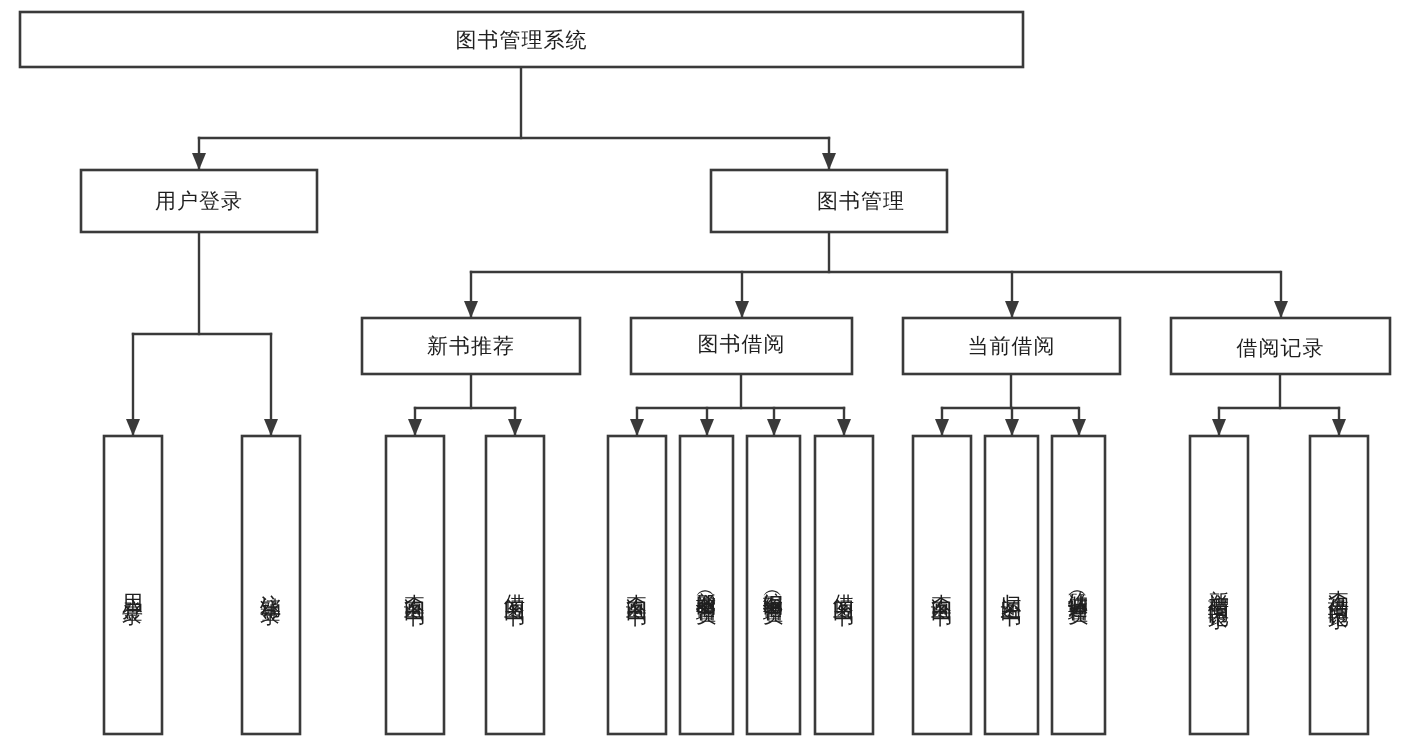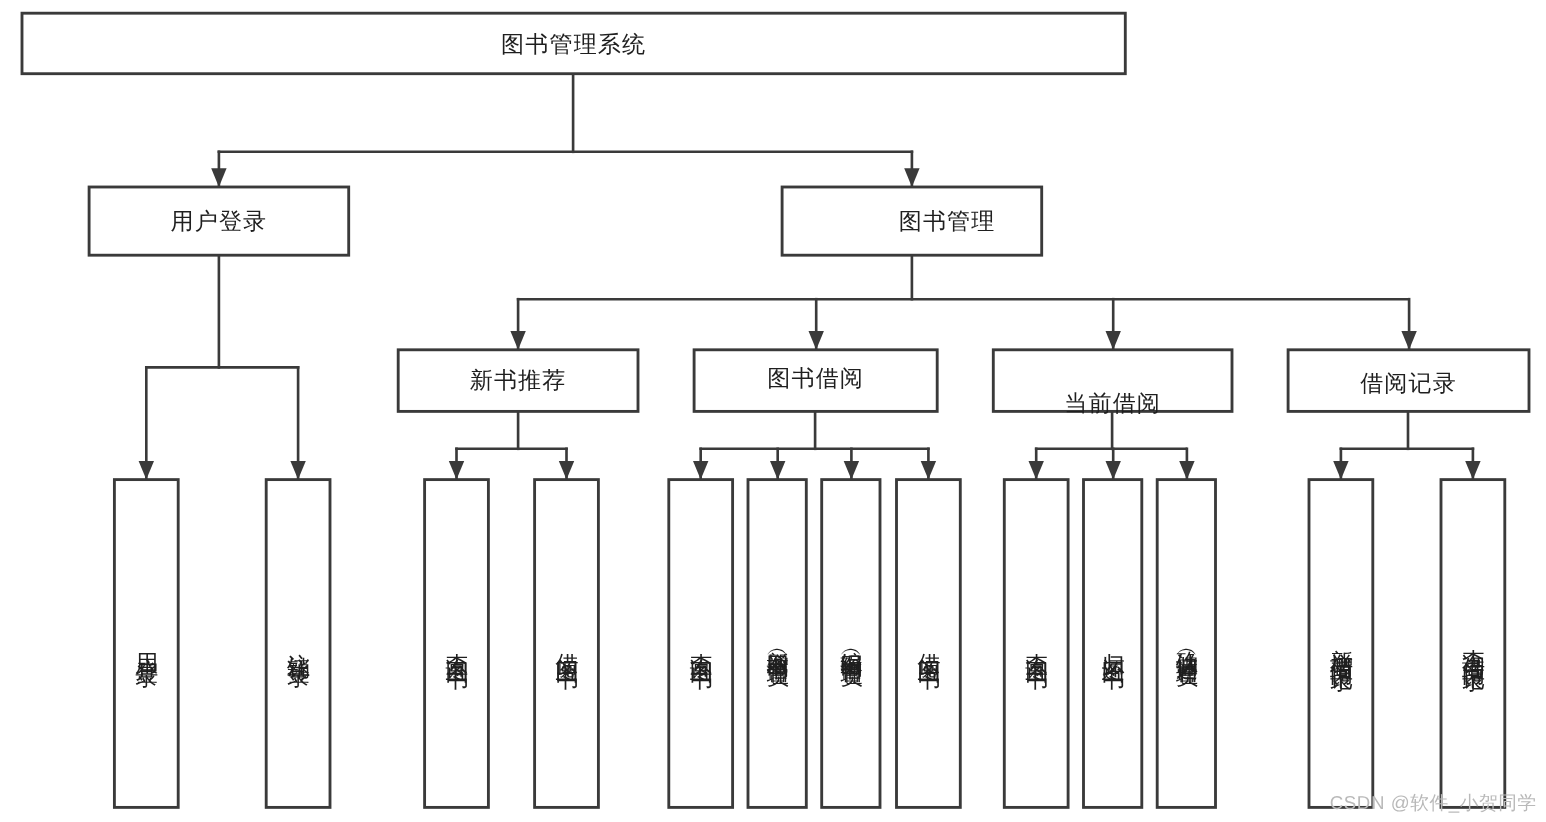--- a/index.html
+++ b/index.html
@@ -191,21 +191,21 @@
       </div>
       <div class="horiz-label-wrap" style="left: 711px; top: 170px; width: 236px; height: 62px; padding-left: 32px;">
         <div class="horiz-label-text">图书管理</div>
       </div>
       <div class="horiz-label-wrap" style="left: 362px; top: 318px; width: 218px; height: 56px;">
         <div class="horiz-label-text">新书推荐</div>
       </div>
       <div class="horiz-label-wrap" style="left: 631px; top: 318px; width: 221px; height: 52px;">
         <div class="horiz-label-text">图书借阅</div>
       </div>
-      <div class="horiz-label-wrap" style="left: 903px; top: 318px; width: 217px; height: 56px; margin-top: 21px;">
+      <div class="horiz-label-wrap" style="left: 903px; top: 318px; width: 217px; height: 56px;">
         <div class="horiz-label-text">当前借阅</div>
       </div>
       <div class="horiz-label-wrap" style="left: 1171px; top: 318px; width: 219px; height: 60px;">
         <div class="horiz-label-text">借阅记录</div>
       </div>
       <div class="vert-label-wrap" style="left: 104px; top: 436px; width: 58px; height: 298px; align-items: center;">
         <div class="vert-label-text">用户登录</div>
       </div>
       <div class="vert-label-wrap" style="left: 242px; top: 436px; width: 58px; height: 298px; align-items: center;">
         <div class="vert-label-text">注销登录</div>
@@ -238,15 +238,14 @@
         <div class="vert-label-text" style="font-size: 20px; letter-spacing: 2px;">确认归还（管理员）</div>
       </div>
       <div class="vert-label-wrap" style="left: 1190px; top: 436px; width: 58px; height: 298px; align-items: center;">
         <div class="vert-label-text">新增借阅记录</div>
       </div>
       <div class="vert-label-wrap" style="left: 1310px; top: 436px; width: 58px; height: 298px; align-items: center;">
         <div class="vert-label-text">查询借阅记录</div>
       </div>
     </div>
 
-  <div class="watermark">CSDN @软件_小贺同学</div>
 
 </div>
 
 </body></html>

